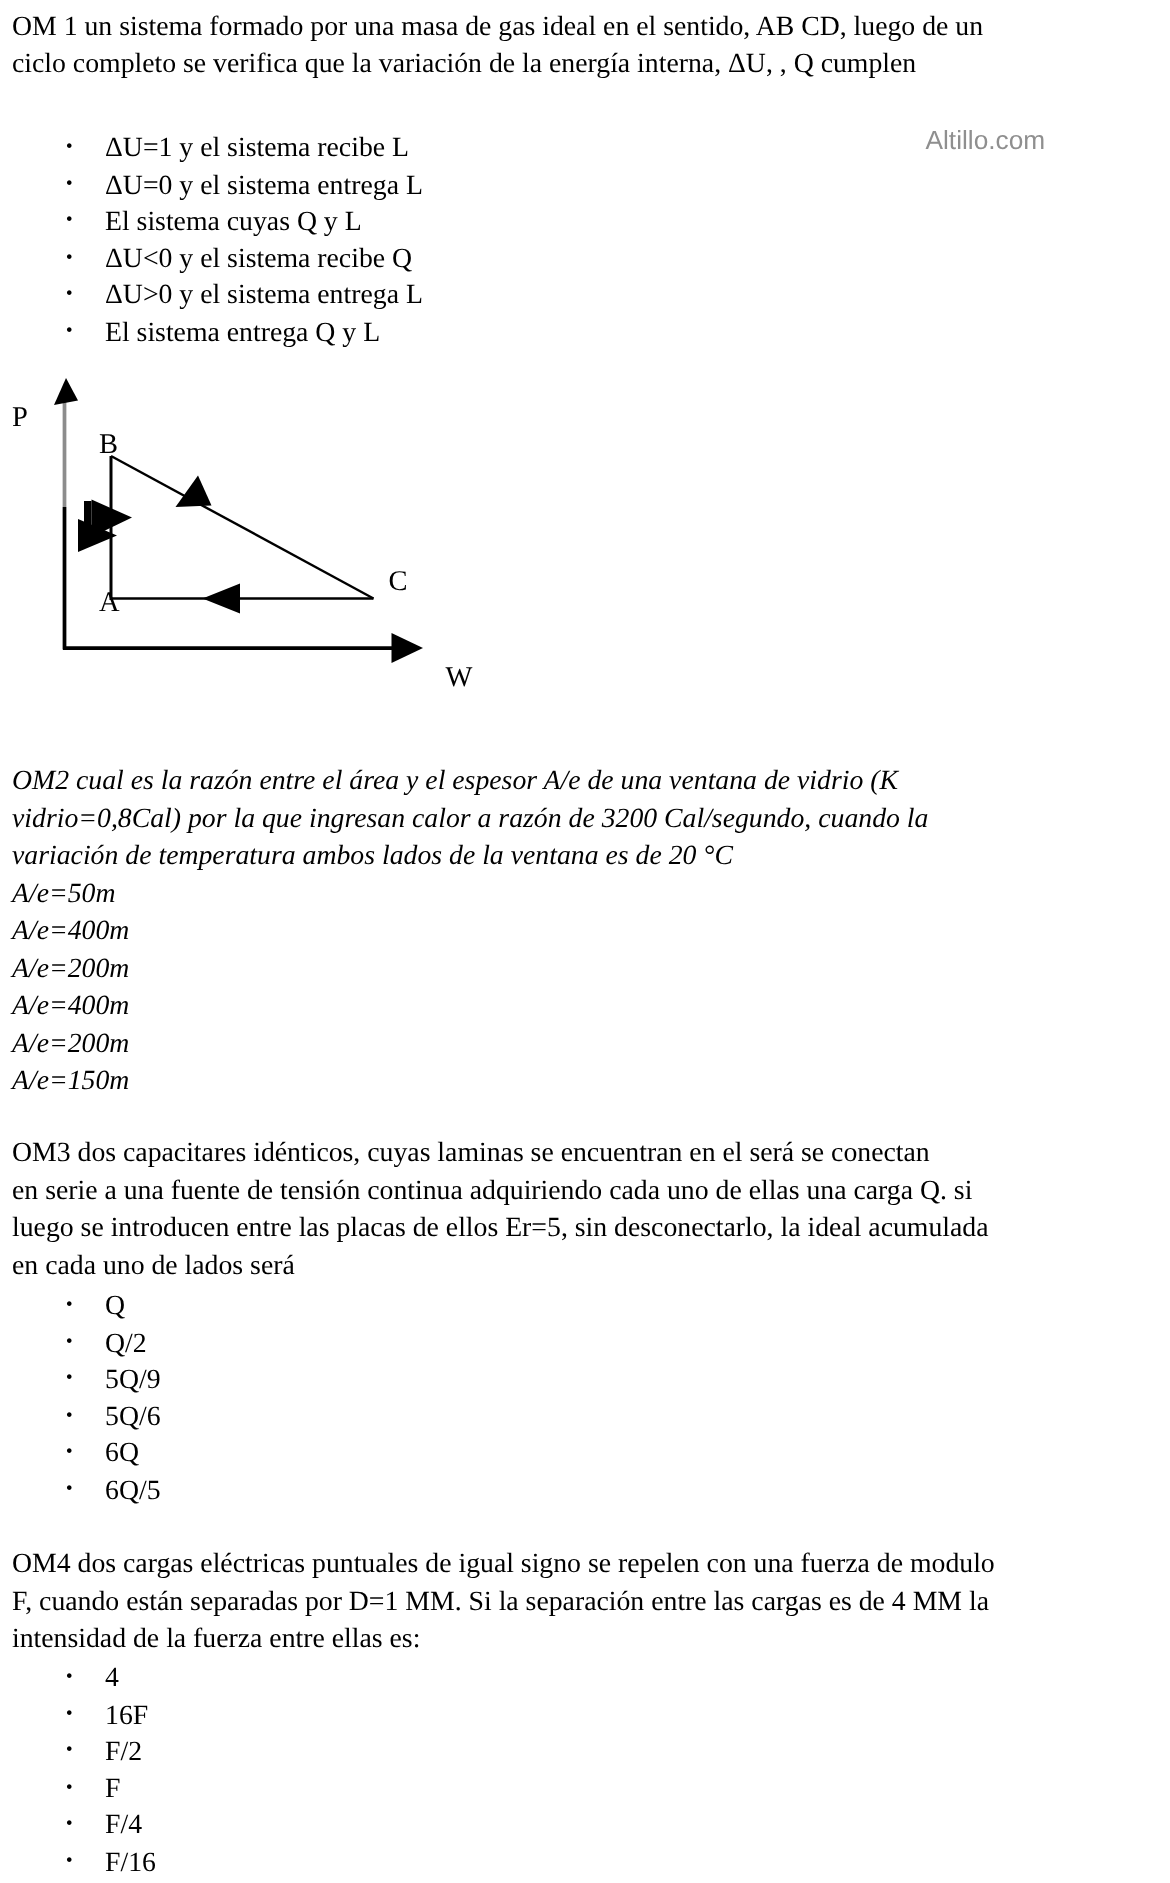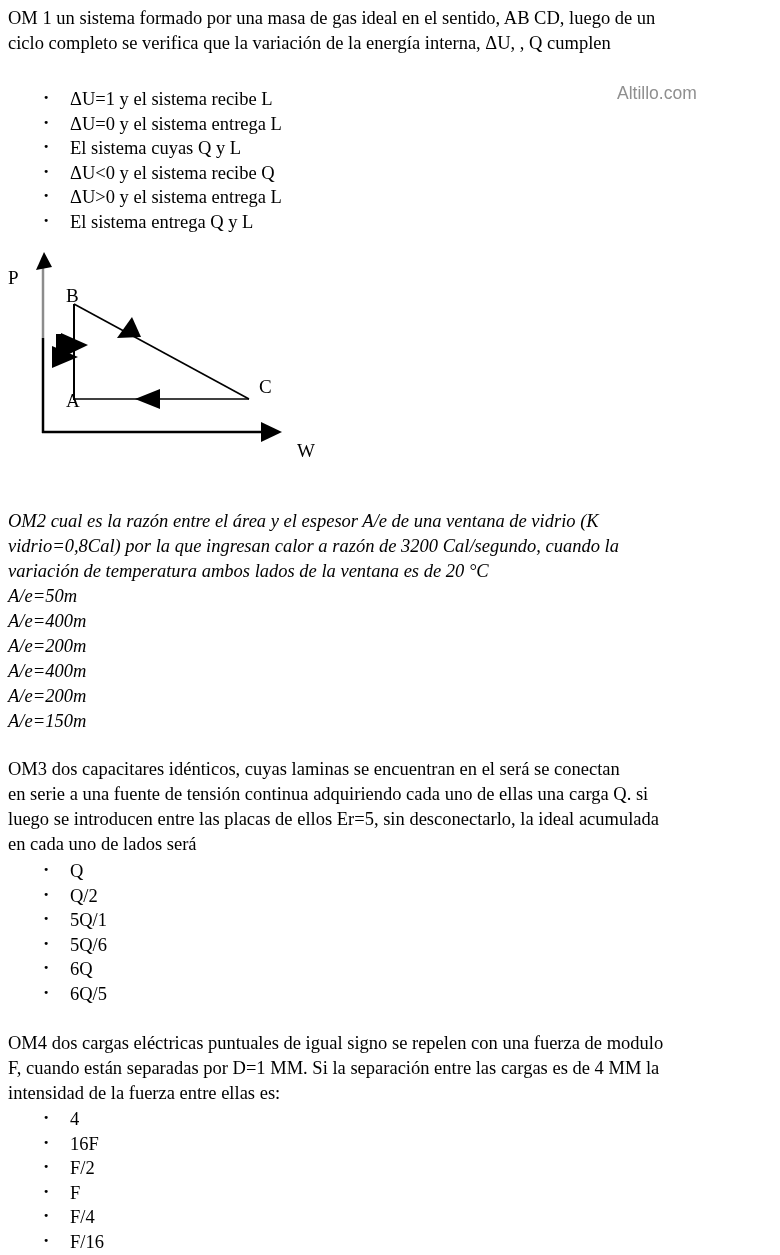--- a/index.html
+++ b/index.html
@@ -92,21 +92,21 @@
 
   <div class="block" style="top:757px">
     <div class="line">OM3 dos capacitares idénticos, cuyas laminas se encuentran en el será se conectan</div>
     <div class="line">en serie a una fuente de tensión continua adquiriendo cada uno de ellas una carga Q. si</div>
     <div class="line">luego se introducen entre las placas de ellos Er=5, sin desconectarlo, la ideal acumulada</div>
     <div class="line">en cada uno de lados será</div>
   </div>
   <div class="block opt-list" style="top:859px">
     <div class="opt"><span class="bullet">·</span><span>Q</span></div>
     <div class="opt"><span class="bullet">·</span><span>Q/2</span></div>
-    <div class="opt"><span class="bullet">·</span><span>5Q/1</span></div>
+    <div class="opt"><span class="bullet">·</span><span>5Q/9</span></div>
     <div class="opt"><span class="bullet">·</span><span>5Q/6</span></div>
     <div class="opt"><span class="bullet">·</span><span>6Q</span></div>
     <div class="opt"><span class="bullet">·</span><span>6Q/5</span></div>
   </div>
 
   <div class="block" style="top:1031px">
     <div class="line">OM4 dos cargas eléctricas puntuales de igual signo se repelen con una fuerza de modulo</div>
     <div class="line">F, cuando están separadas por D=1 MM. Si la separación entre las cargas es de 4 MM la</div>
     <div class="line">intensidad de la fuerza entre ellas es:</div>
   </div>

